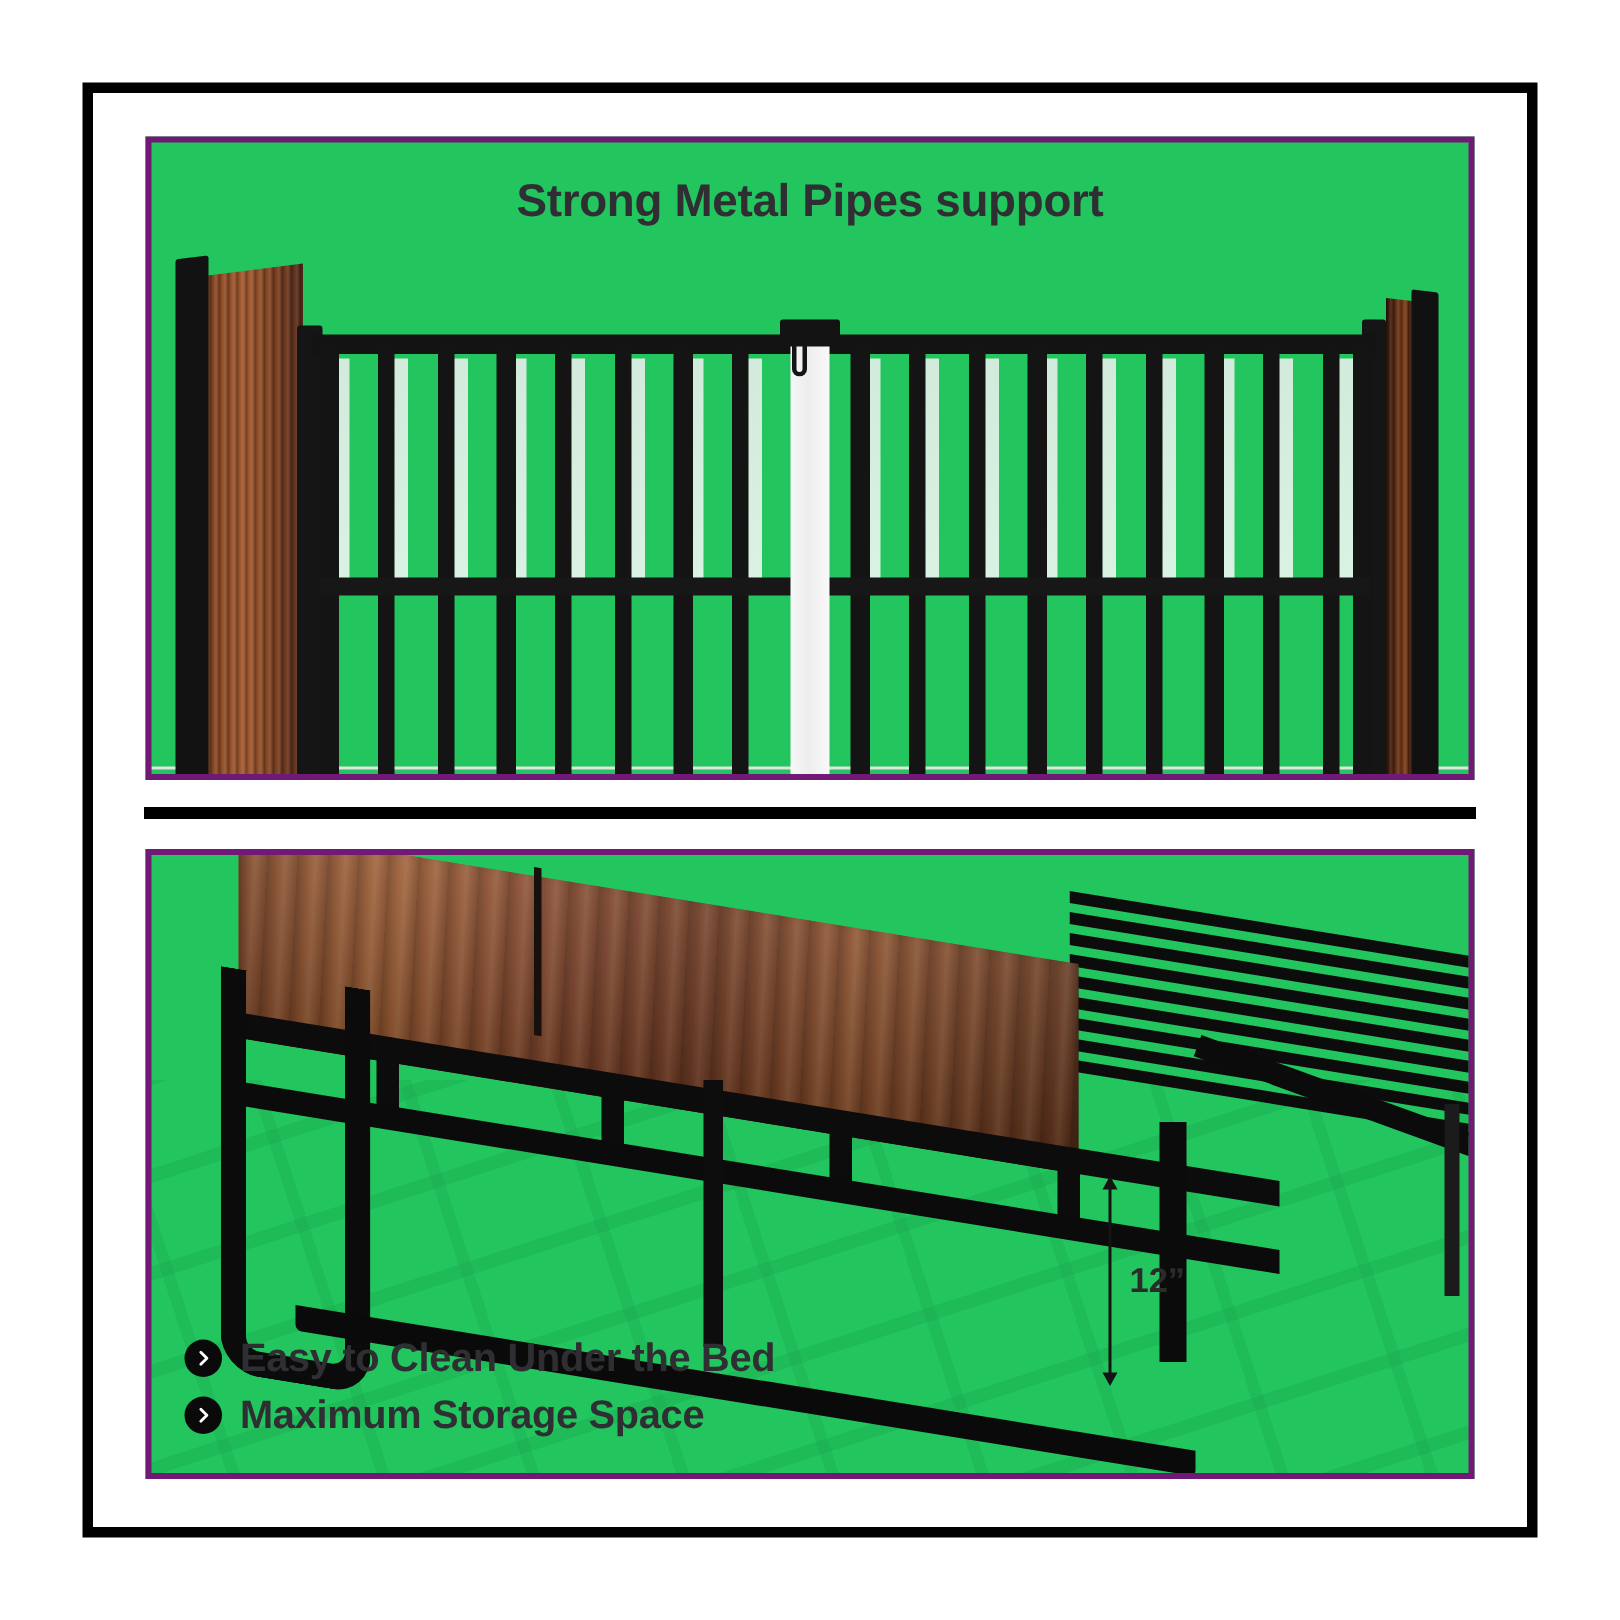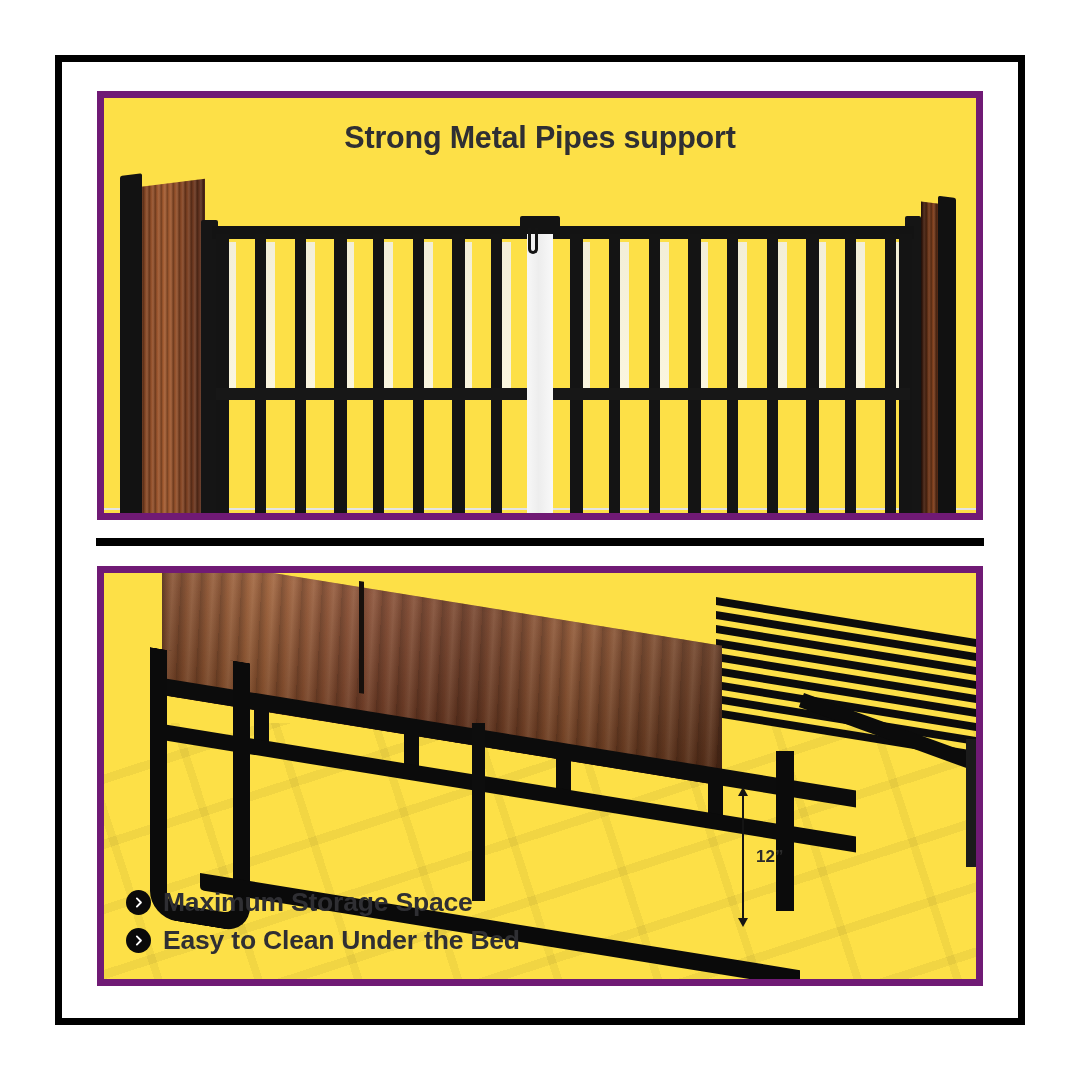--- a/index.html
+++ b/index.html
@@ -39,22 +39,22 @@
     top: 538px;
     width: 888px;
     height: 8px;
     background: #000000;
   }
 
   
   .panel {
     position: absolute;
     box-sizing: border-box;
-    border: 7px solid #701a75;
-    background: #fde047;
+    border: 4px solid #701a75;
+    background: #22c55e;
     overflow: hidden;
   }
   .panel-top {
     left: 97px;
     top: 91px;
     width: 886px;
     height: 429px;
   }
   .panel-bottom {
     left: 97px;
@@ -447,21 +447,21 @@
     border-right: 5px solid transparent;
   }
   .dim-arrow.up   { top: 0;    border-bottom: 9px solid #141414; }
   .dim-arrow.down { bottom: 0; border-top: 9px solid #141414; }
   .dim-label {
     position: absolute;
     left: 14px;
     top: 50%;
     transform: translateY(-50%);
     color: #2b2b2b;
-    font-size: 17px;
+    font-size: 23px;
     font-weight: bold;
     white-space: nowrap;
     text-align: right;
   }
 
   
   .features {
     position: absolute;
     left: 22px;
     bottom: 16px;
@@ -612,26 +612,26 @@
       </div>
     </div>
 
     <div class="features">
       <div class="feature-row">
         <span class="bullet-badge">
           <svg width="13" height="13" viewBox="0 0 16 16" aria-hidden="true">
             <path d="M6 3 L11 8 L6 13" fill="none" stroke="#ffffff" stroke-width="2.3" stroke-linecap="round" stroke-linejoin="round"></path>
           </svg>
         </span>
-        <span class="feature-text">Maximum Storage Space</span>
+        <span class="feature-text">Easy to Clean Under the Bed</span>
       </div>
       <div class="feature-row">
         <span class="bullet-badge">
           <svg width="13" height="13" viewBox="0 0 16 16" aria-hidden="true">
             <path d="M6 3 L11 8 L6 13" fill="none" stroke="#ffffff" stroke-width="2.3" stroke-linecap="round" stroke-linejoin="round"></path>
           </svg>
         </span>
-        <span class="feature-text">Easy to Clean Under the Bed</span>
+        <span class="feature-text">Maximum Storage Space</span>
       </div>
     </div>
   </div>
 
 </div>
 
 </body></html>

